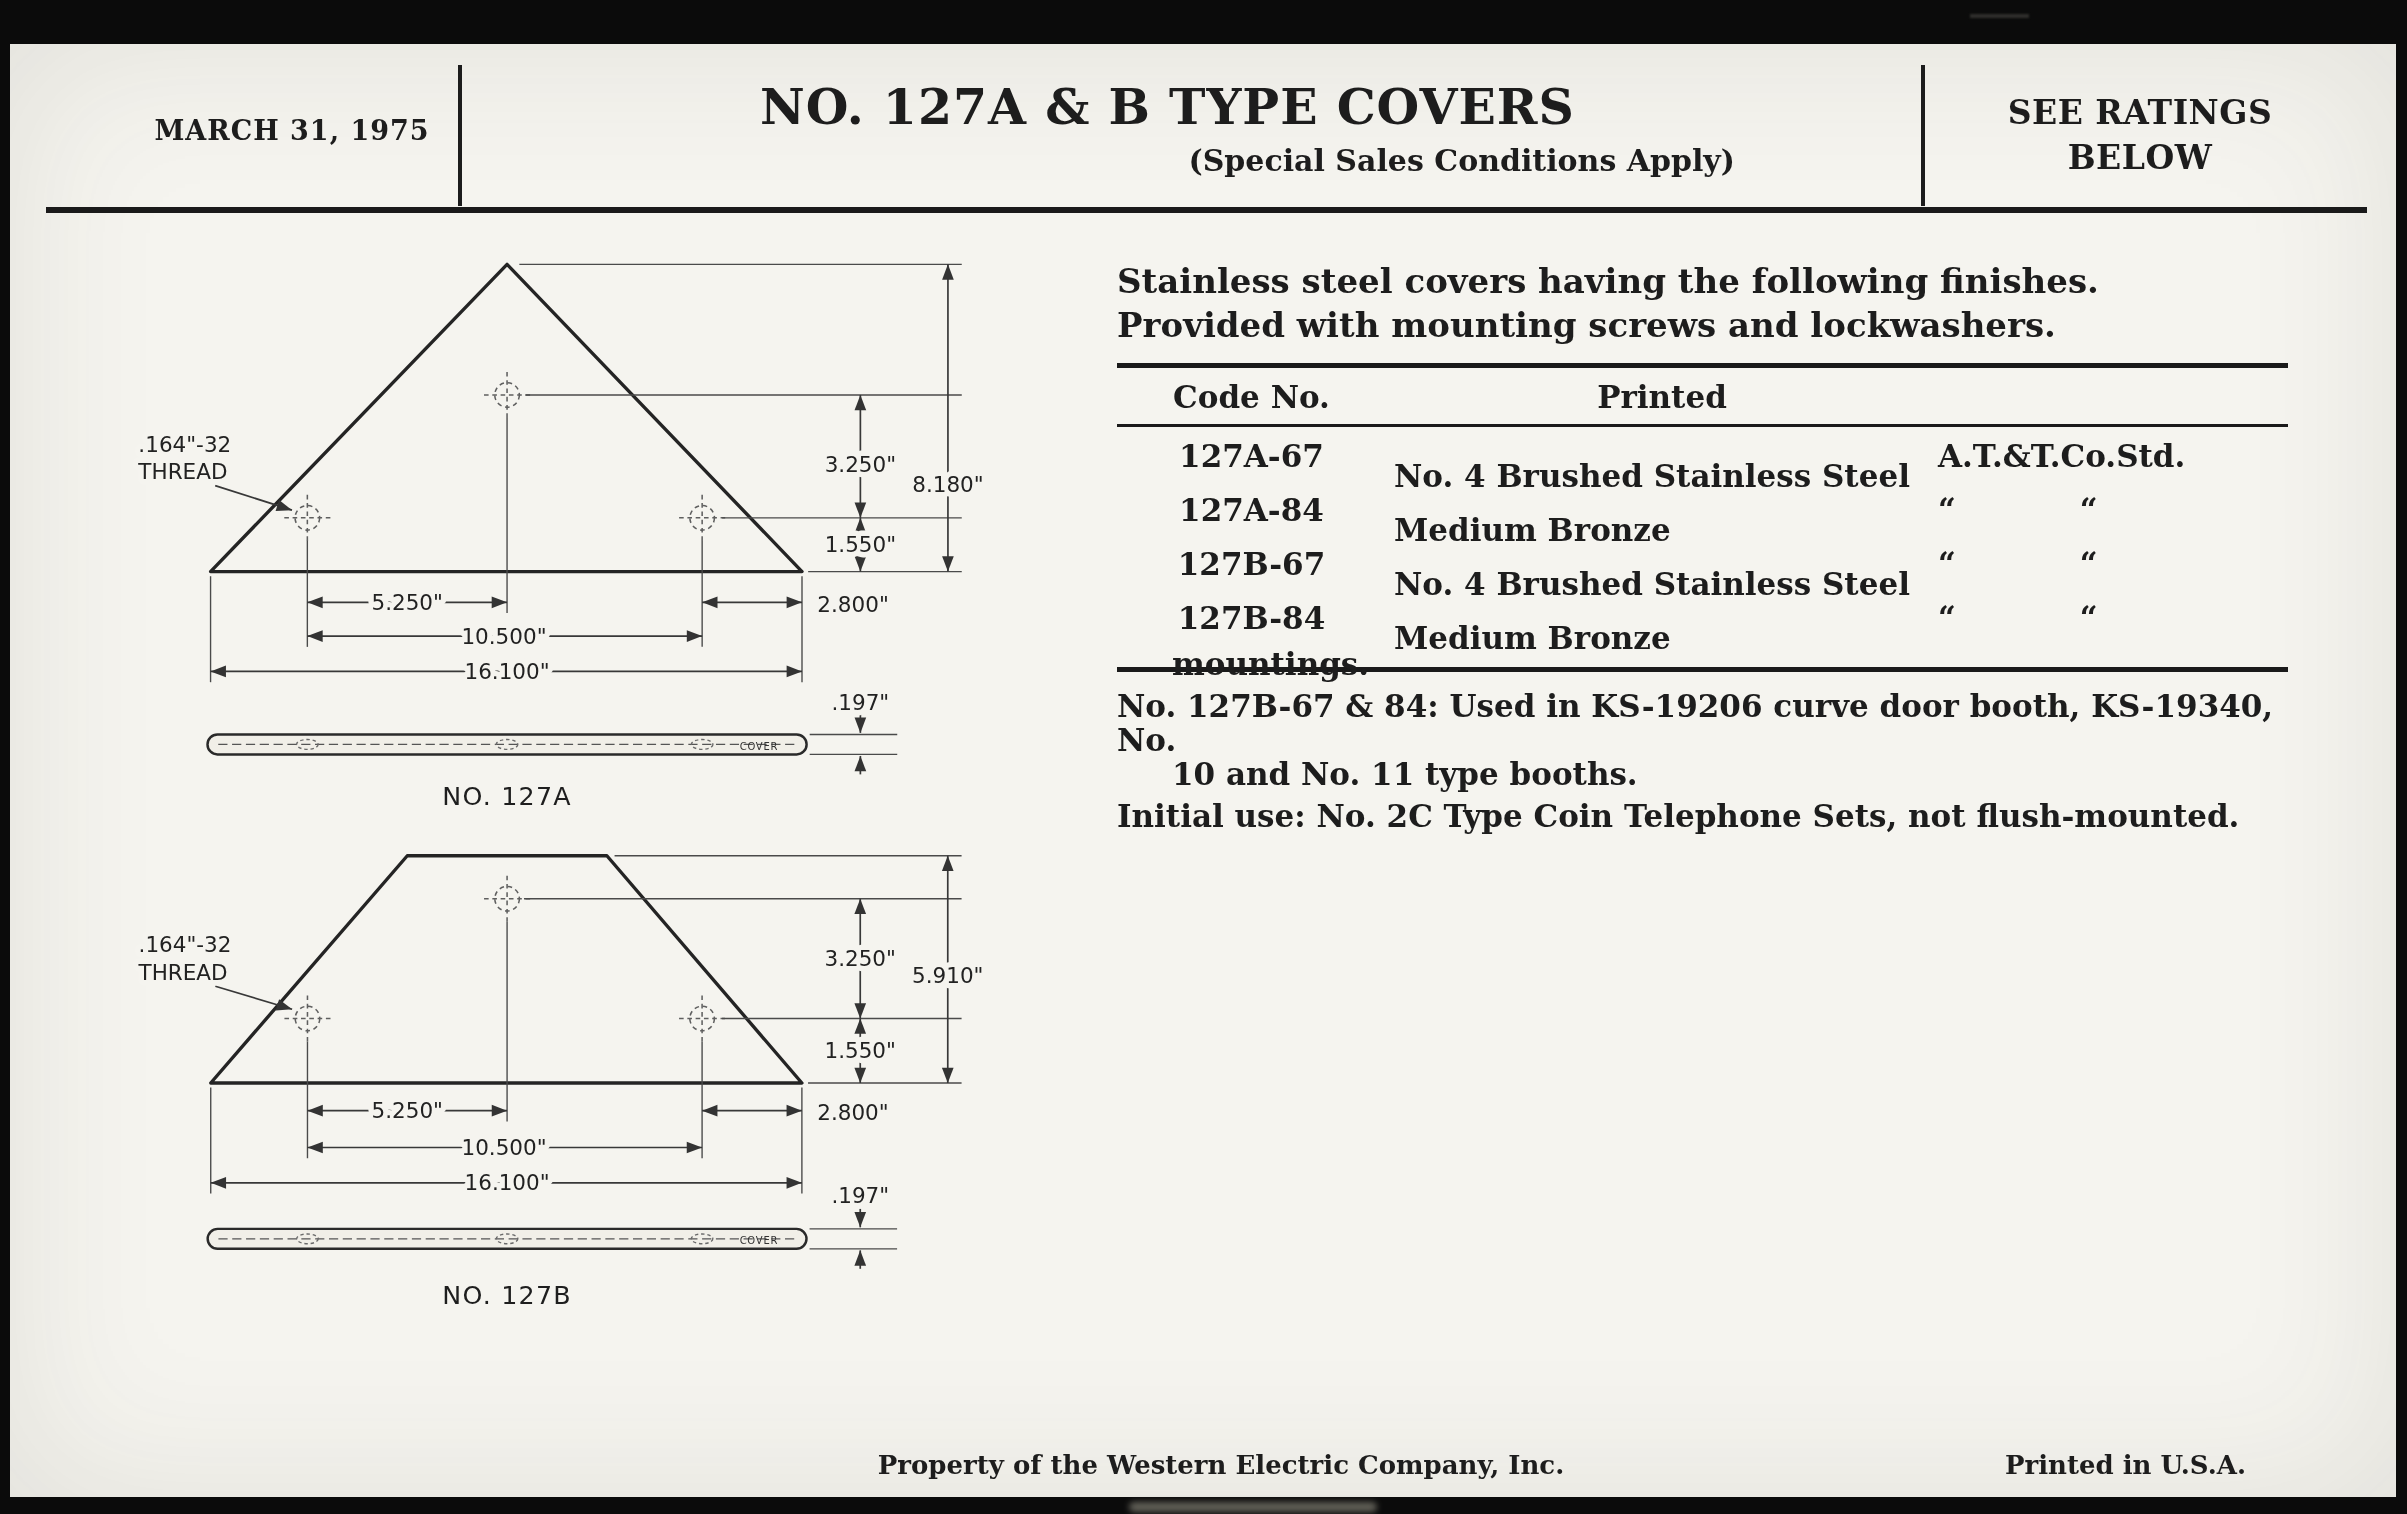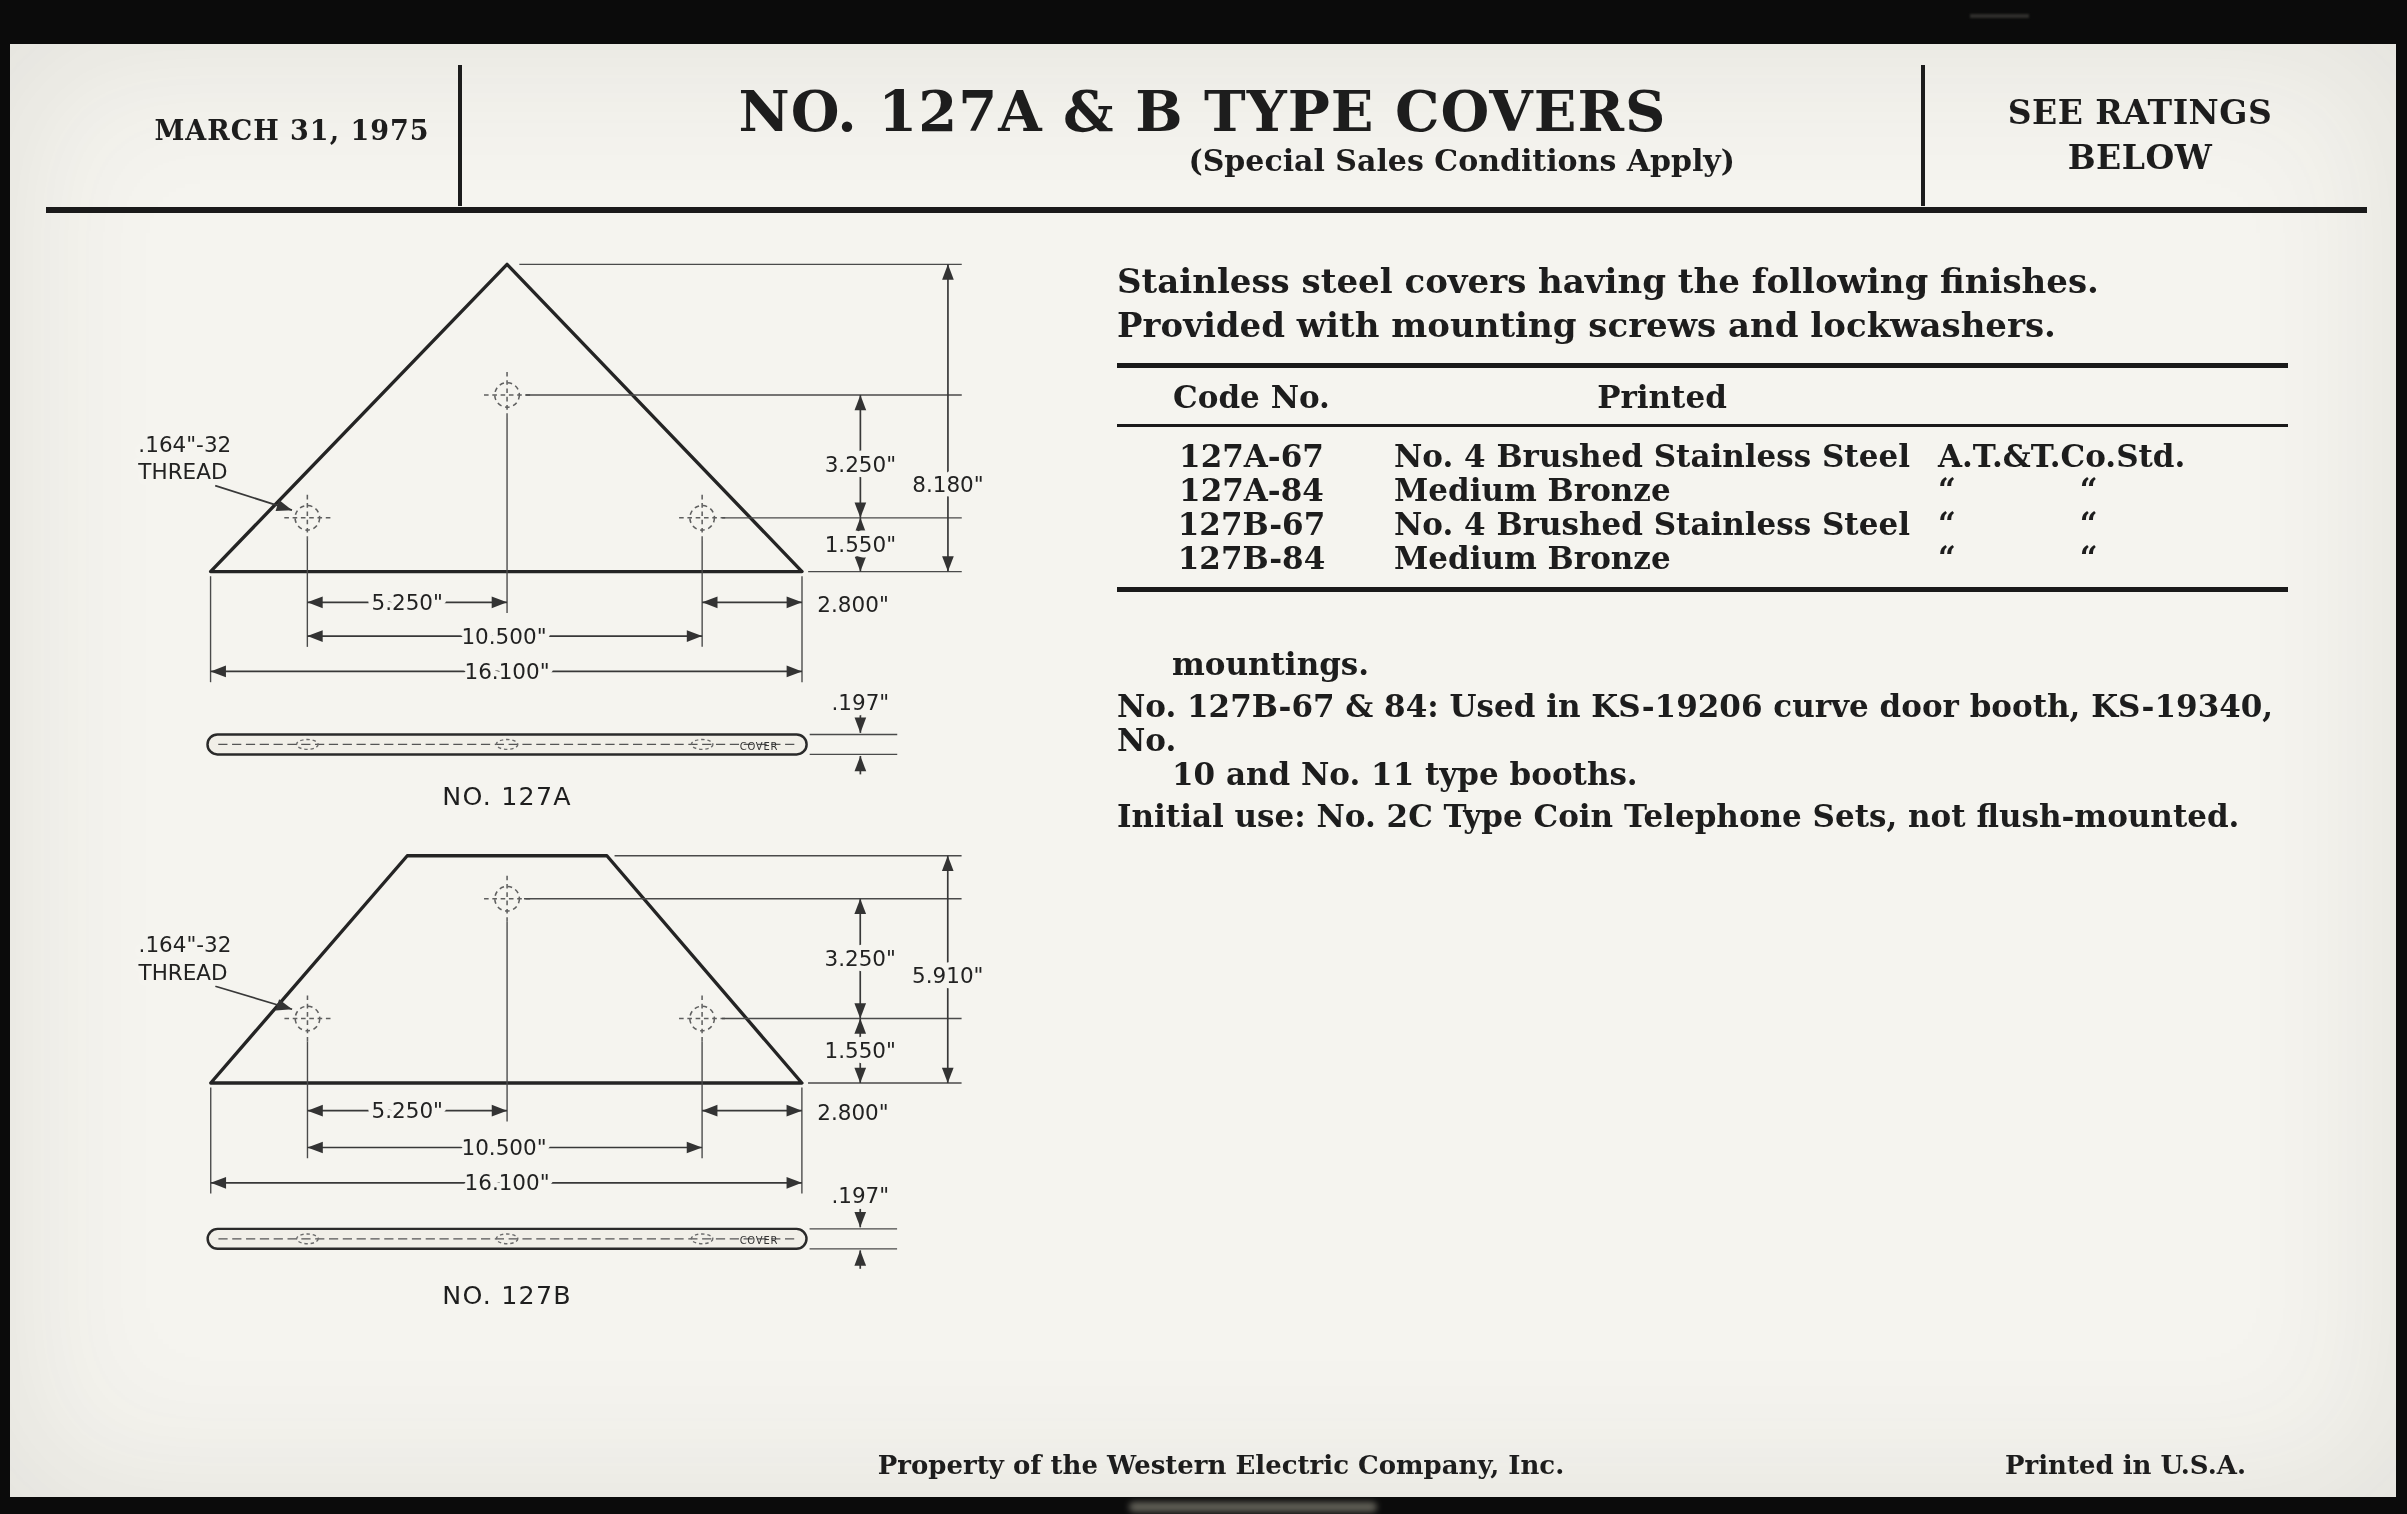--- a/index.html
+++ b/index.html
@@ -18,22 +18,22 @@
   }
   
   .hdr-date {
     position:absolute; left:99px; top:71px; width:366px;
     text-align:center; font-size:27px; font-weight:bold; letter-spacing:1px;
   }
   .vrule { position:absolute; width:4px; background:#1c1c1c; top:21px; height:141px; }
   .vrule1 { left:448px; }
   .vrule2 { left:1911px; }
   .hdr-title {
-    position:absolute; left:648px; width:1089px; top:34px;
-    text-align:center; font-size:56px; font-weight:bold; letter-spacing:1px;
+    position:absolute; left:613px; width:1089px; top:34px;
+    text-align:center; font-size:49px; font-weight:bold; letter-spacing:1px;
   }
   .hdr-sub {
     position:absolute; left:636px; width:1089px; top:99px;
     text-align:right; font-size:30px; font-weight:bold;
   }
   .hdr-ratings {
     position:absolute; left:1917px; width:426px; top:46px;
     text-align:center; font-size:33px; font-weight:bold; line-height:45px; letter-spacing:0.5px;
   }
   .hrule-main { position:absolute; left:36px; top:163px; width:2321px; height:6px; background:#1a1a1a; }
@@ -52,21 +52,21 @@
   }
   .t-head .c1 { text-align:center; }
   .t-head .c2 { padding-left:89px; }
   .t-head .c3 { text-align:center; }
   .t-body { padding:12px 0; }
   .t-row {
     display:grid; grid-template-columns:269px 552px 349px;
     line-height:34px; font-size:31px; font-weight:bold;
   }
   .t-row .c1 { text-align:center; }
-  .t-row .c2 { padding-left:8px; }
+  .t-row .c2 { padding-left:8px;margin-top:20px; }
   .t-row .c3 { text-align:left; }
 
   .notes {
     position:absolute; left:1107px; top:569px; width:1218px;
     font-size:31px; font-weight:bold; line-height:34px;
   }
   .notes p { margin:0 0 8px 0; }
   .cont { padding-left:55px; }
 
   

